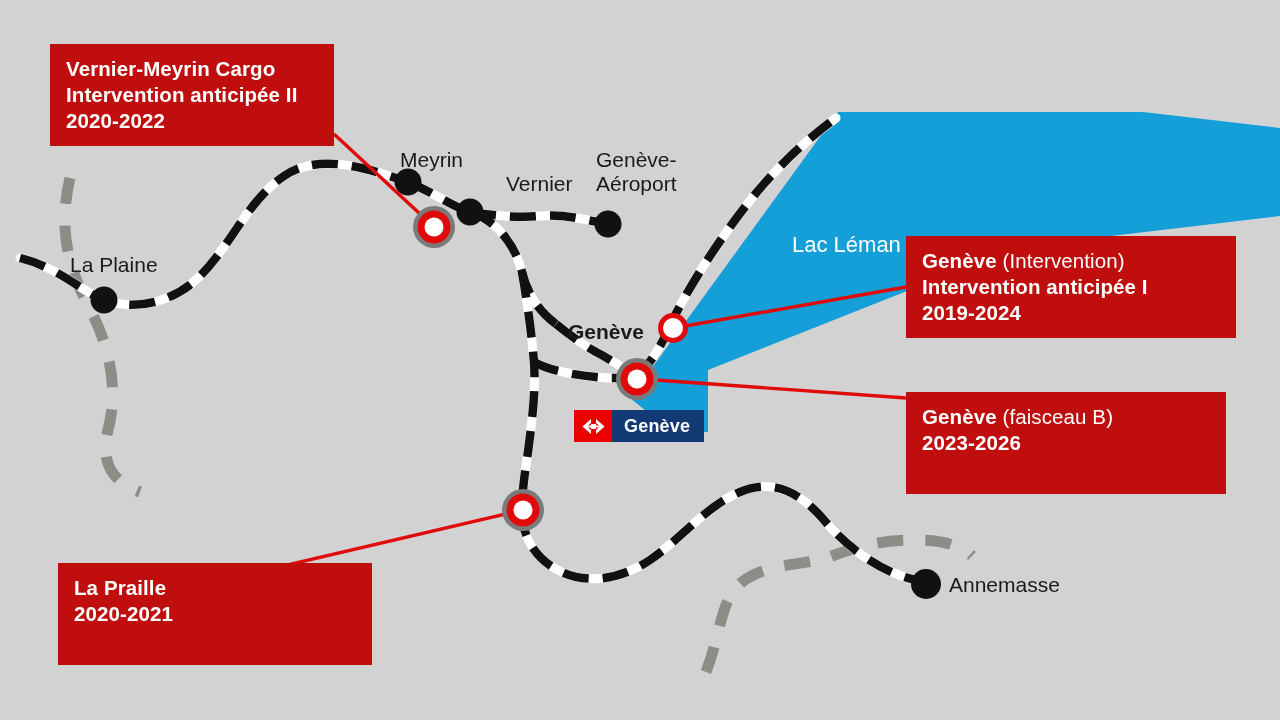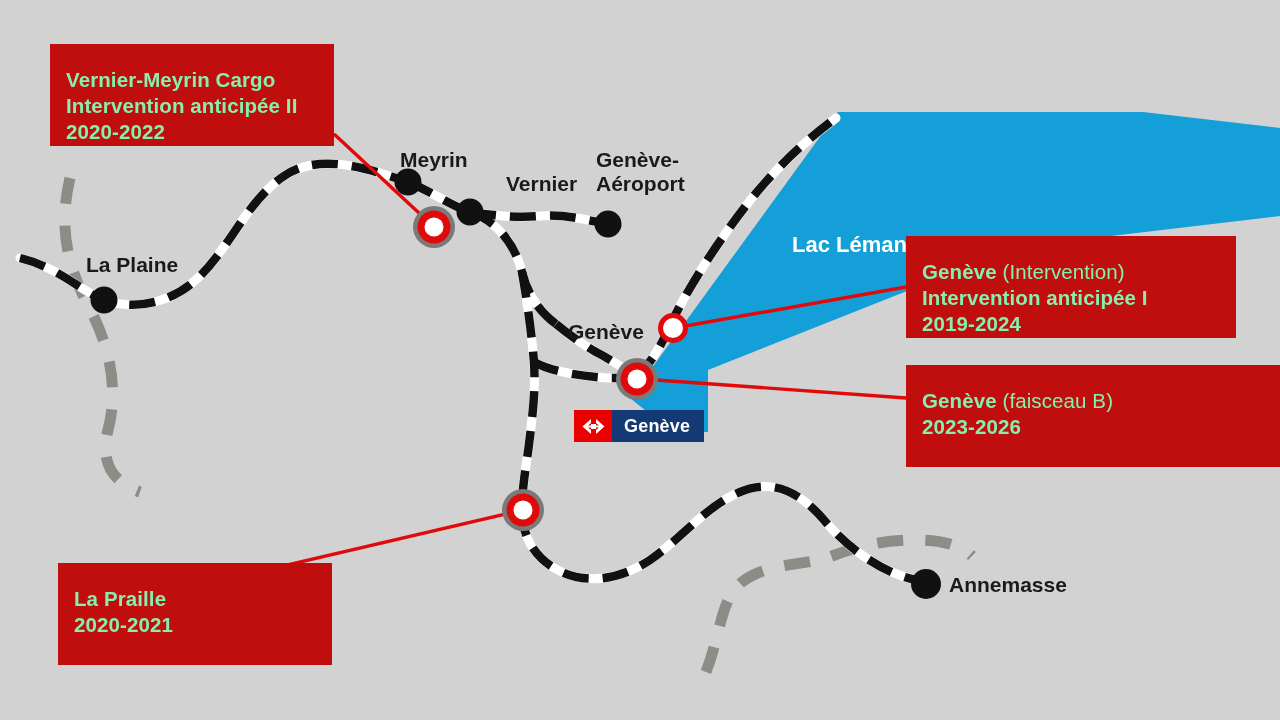--- a/index.html
+++ b/index.html
@@ -23,56 +23,55 @@
     position: absolute;
     top: 0;
     left: 0;
     width: 1280px;
     height: 720px;
   }
   
   .callout {
     position: absolute;
     background: #c00d0d;
-    color: #86efac;
-    padding: 23px 16px 14px 16px;
+    color: #ffffff;
+    padding: 12px 16px 14px 16px;
     box-sizing: border-box;
     line-height: 1.26;
   }
   .callout .ln {
     display: block;
     font-size: 20.5px;
     letter-spacing: 0.1px;
     white-space: nowrap;
   }
   .callout .ln1 { font-weight: bold; }
   .callout .ln1 .sub { font-weight: normal; }
   .callout .ln2, .callout .ln3 { font-weight: bold; }
 
   #callout-vernier-meyrin { left: 50px;  top: 44px;  width: 284px; height: 102px; }
   #callout-montbrillant   { left: 906px; top: 236px; width: 330px; height: 102px; }
-  #callout-faisceau-b     { left: 906px; top: 365px; width: 375px; height: 102px; }
-  #callout-la-praille     { left: 58px;  top: 563px; width: 274px; height: 102px; }
+  #callout-faisceau-b     { left: 906px; top: 392px; width: 320px; height: 102px; }
+  #callout-la-praille     { left: 58px;  top: 563px; width: 314px; height: 102px; }
 
   
   .maplabel {
     position: absolute;
     font-size: 21px;
     color: #1a1a1a;
     white-space: nowrap;
     line-height: 1.16;
-    font-weight: bold;
   }
   .maplabel.bold { font-weight: bold; }
   .maplabel.lake { color: #ffffff; margin-top: 40px; }
 
   #label-meyrin        { left: 400px; top: 148px; }
   #label-vernier       { left: 462px; top: 172px; margin-left: 44px; }
   #label-geneve-aero   { left: 596px; top: 148px; }
-  #label-la-plaine     { left: 86px;  top: 253px; }
+  #label-la-plaine     { left: 70px;  top: 253px; }
   #label-geneve        { left: 568px; top: 320px; }
   #label-lac-leman     { left: 792px; top: 192px; font-size: 22px; }
   #label-annemasse     { left: 949px; top: 573px; }
 
   
   #sbb-badge {
     position: absolute;
     left: 574px;
     top: 410px;
     height: 32px;

